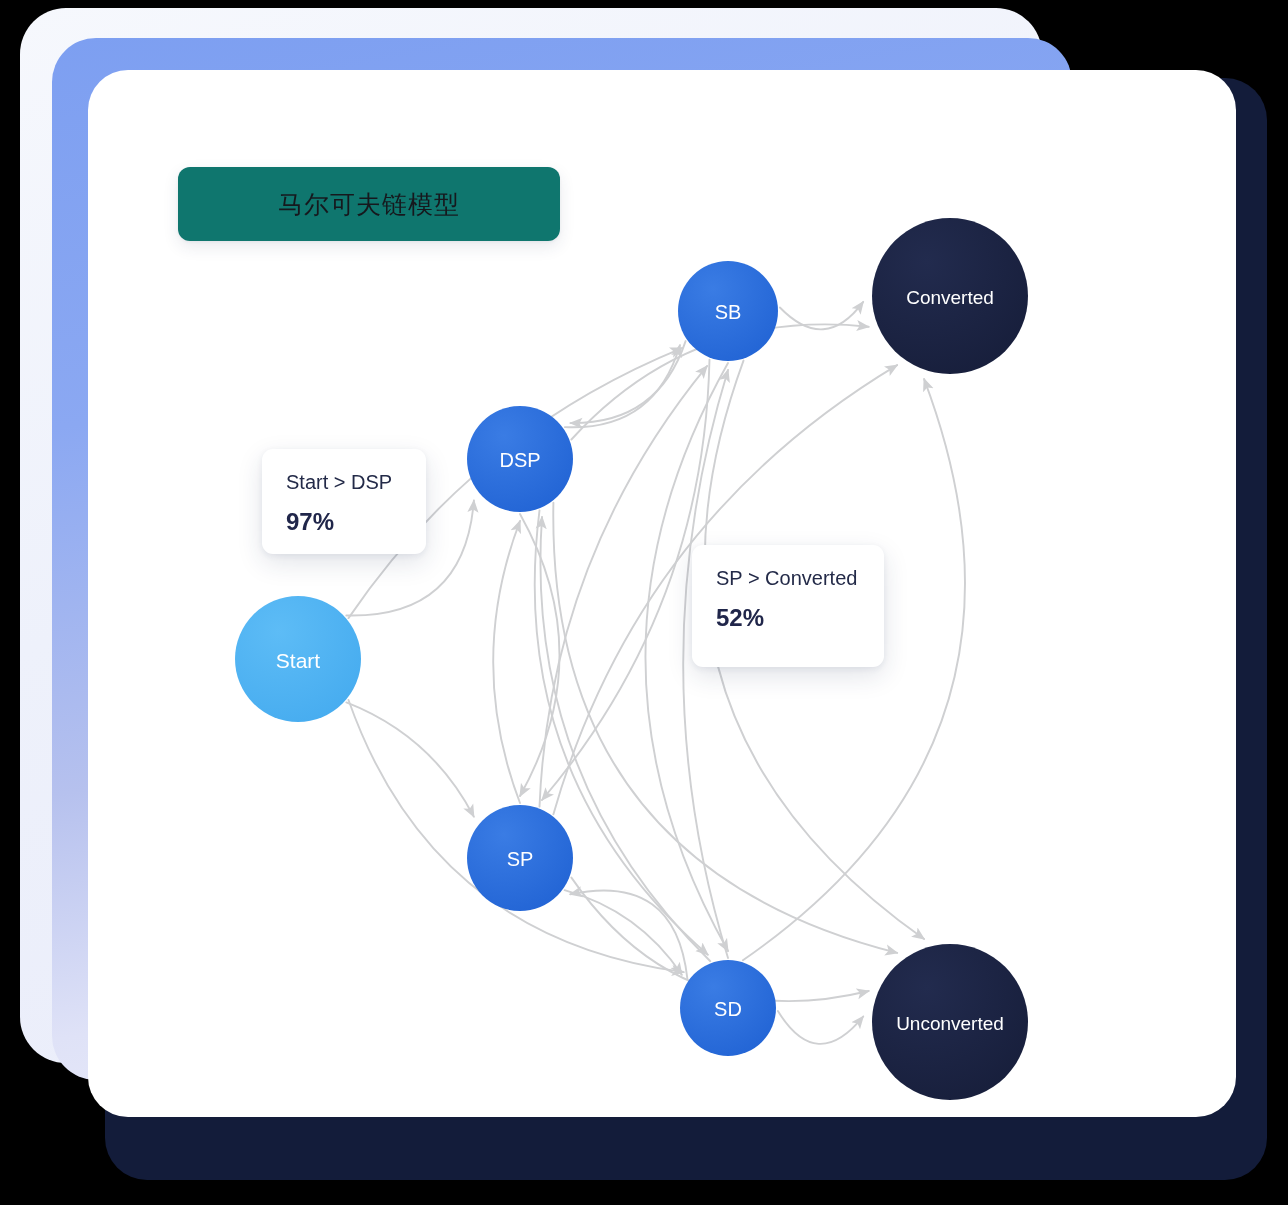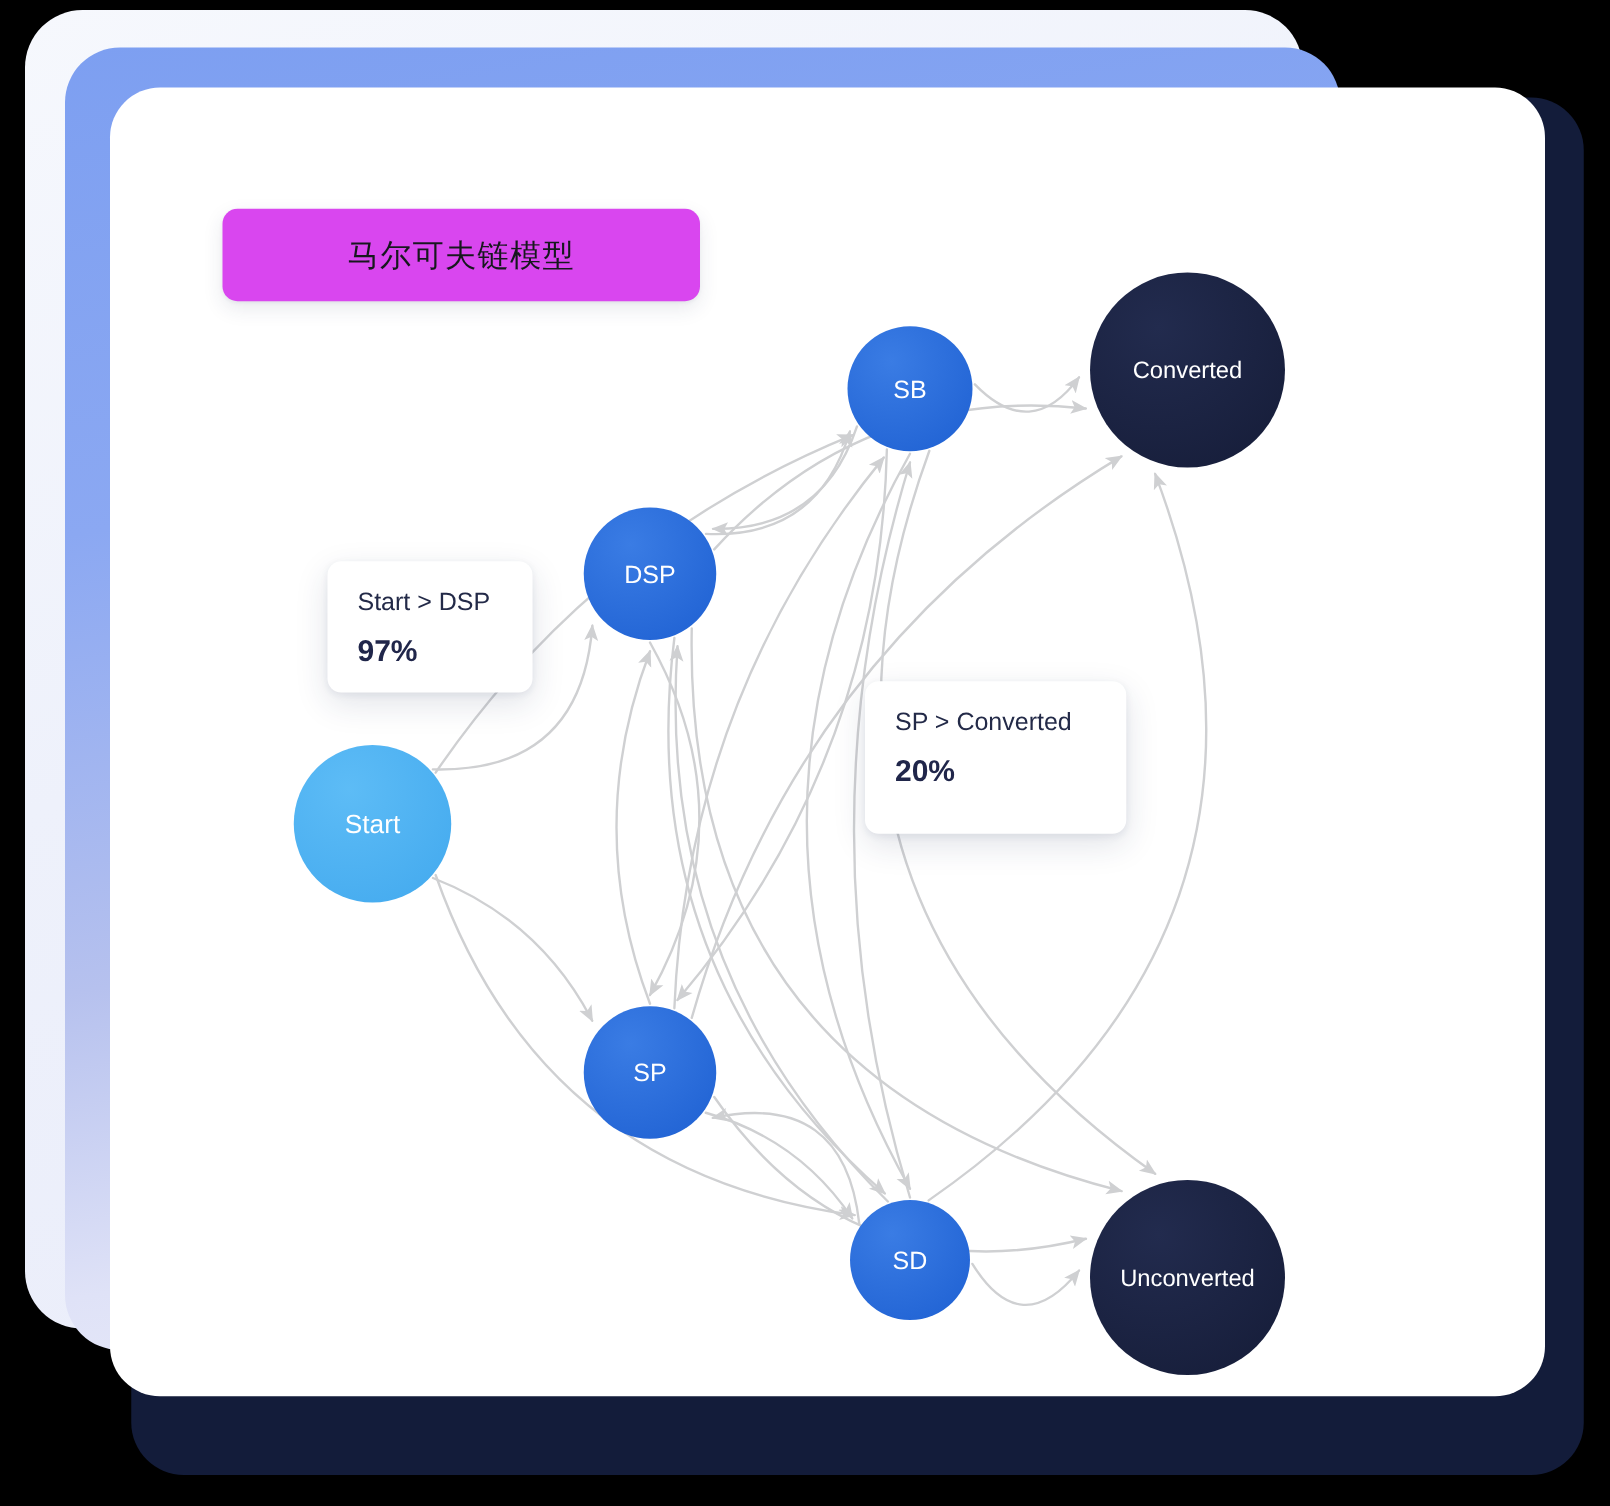--- a/index.html
+++ b/index.html
@@ -38,21 +38,21 @@
     border-radius:40px;
     background:#ffffff;
     overflow:hidden;
   }
 
   
   .title-chip{
     position:absolute;left:90px;top:97px;
     width:382px;height:74px;
     border-radius:12px;
-    background:#d946ef;
+    background:#0f766e;
     box-shadow:0 6px 16px rgba(40,50,90,.10), 0 1px 3px rgba(40,50,90,.06);
     display:flex;align-items:center;justify-content:center;
   }
   .title-chip span{
     font-size:25px;color:#16181d;letter-spacing:1px;
     font-family:"DejaVu Sans","Liberation Sans",sans-serif;
   }
 
   
   #graph{position:absolute;left:0;top:0;width:1148px;height:1047px;}
@@ -74,21 +74,21 @@
     padding:22px 24px 12px 24px;
     box-sizing:border-box;
   }
   .tip .t1{
     font-size:20px;color:#232a48;line-height:1.1;white-space:nowrap;
   }
   .tip .t2{
     font-size:24px;color:#20264a;font-weight:bold;margin-top:16px;line-height:1.1;
   }
   #tip-0{left:174px;top:379px;width:164px;height:105px;}
-  #tip-1{left:604px;top:475px;width:209px;height:122px;}
+  #tip-1{left:604px;top:475px;width:192px;height:122px;}
   #tip-2{left:724px;top:655px;width:240px;height:110px;}
 </style>
 </head>
 <body>
 
 <div id="stage">
 
   <div class="layer-back"></div>
   <div class="layer-mid"></div>
   <div class="layer-shadow"></div>
@@ -175,18 +175,18 @@
       <span>马尔可夫链模型</span>
     </div>
 
     <div class="tip" id="tip-0">
       <div class="t1">Start &gt; DSP</div>
       <div class="t2">97%</div>
     </div>
 
     <div class="tip" id="tip-1">
       <div class="t1">SP &gt; Converted</div>
-      <div class="t2">20%</div>
+      <div class="t2">52%</div>
     </div>
 
 
   </div>
 </div>
 
 </body></html>

